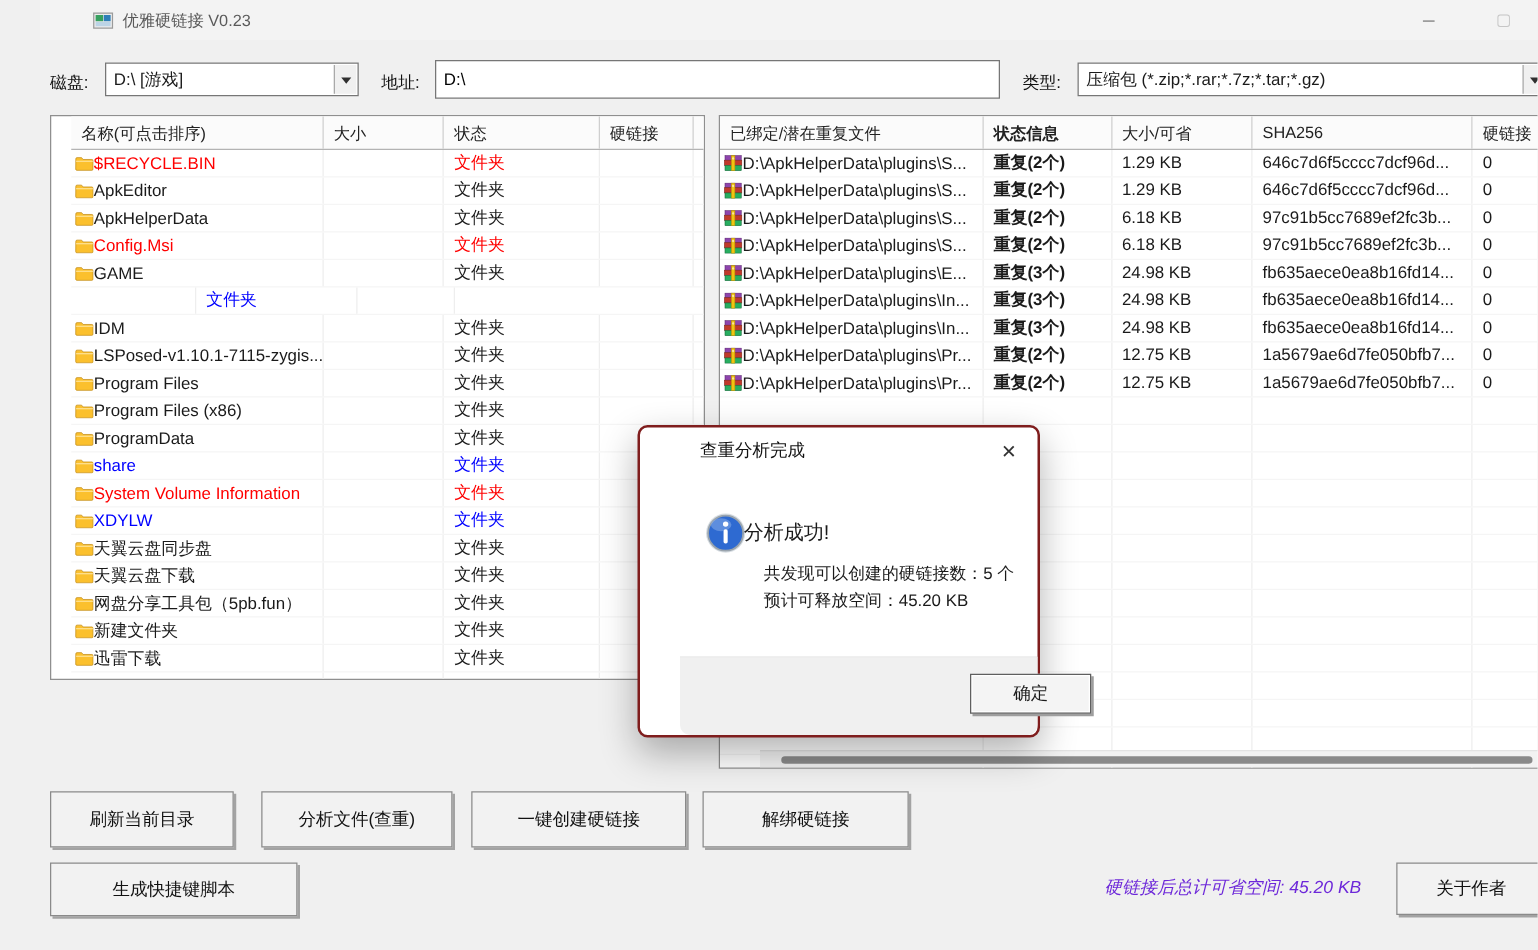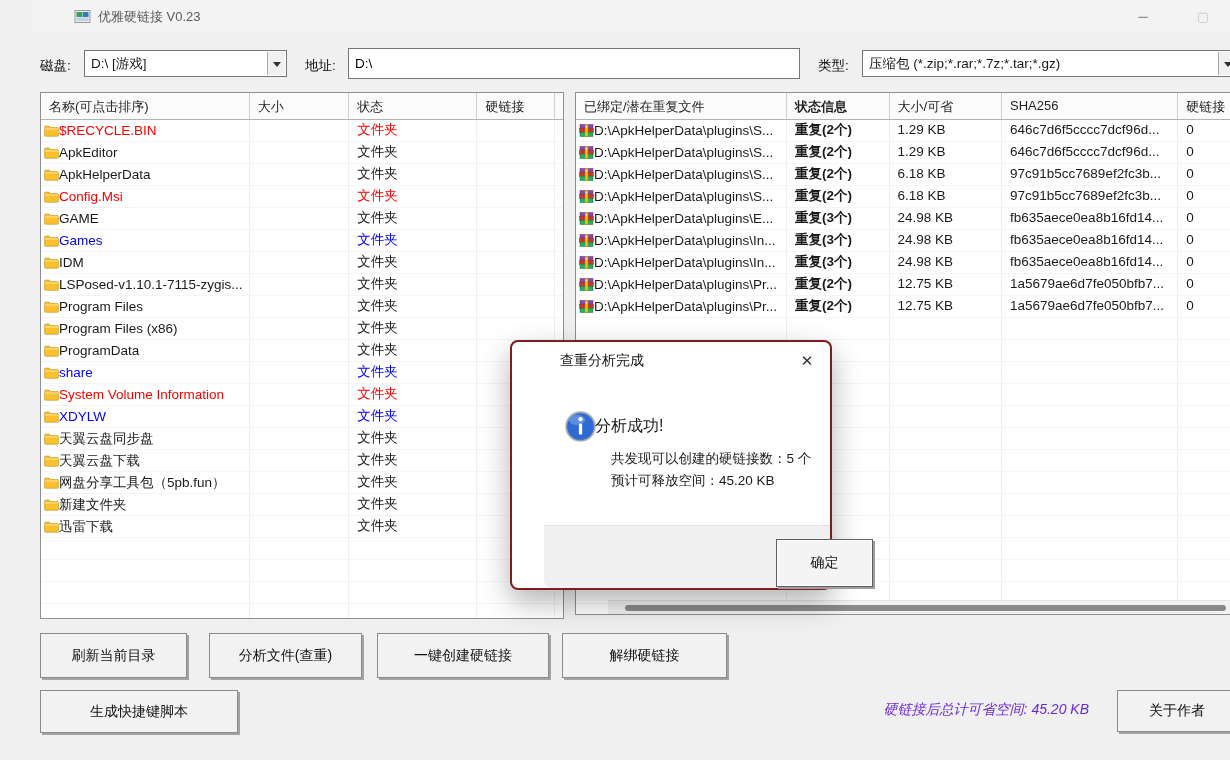--- a/index.html
+++ b/index.html
@@ -58,21 +58,21 @@
   .dialog{left:478px;top:340px;width:322px;height:250px;background:#fff;border:2px solid #7f1d1d;
           border-radius:8px;box-shadow:0 12px 30px rgba(0,0,0,.30);z-index:50;}
   .dlg-title{left:16px;top:10px;font-size:14px;color:#111;}
   .dlg-close{right:10px;top:6px;width:26px;height:26px;display:flex;align-items:center;
              justify-content:center;font-size:15px;color:#333;}
   .dlg-msg{left:51px;top:74px;font-size:16px;}
   .dlg-line1{left:67px;top:108px;font-size:13.5px;}
   .dlg-line2{left:67px;top:130px;font-size:13.5px;}
   .dlg-footer{left:0;right:0;bottom:0;height:63px;background:#f0f0f0;
               border-top:1px solid #e2e2e2;border-radius:0 0 8px 8px;}
-  .dlg-ok{left:200px;top:13px;width:97px;height:48px;background:#f4f4f4;border:1px solid #5f5f5f;
+  .dlg-ok{left:200px;top:13px;width:97px;height:32px;background:#f4f4f4;border:1px solid #5f5f5f;
           box-shadow:2px 2px 0 #9e9e9e, inset 0 0 0 1px #ffffff;display:flex;align-items:center;
           justify-content:center;font-size:14px;}
 
   
   .edge-strip{left:1222px;top:0;width:8px;height:622px;background:#dcdcdc;z-index:5;}
   .edge-teal{left:0;top:0;width:8px;height:112px;background:var(--teal,#49c4d3);}
   .edge-mark{left:1px;top:152px;width:6px;height:16px;background:#6a6a6a;}
 </style>
 </head>
 <body style="--red: #ff0000; --blue: #0000ff; --teal: #49c4d3;">
@@ -104,21 +104,21 @@
 <input class="abs txtinput" style="left: 316px; top: 48px; width: 452px; height: 31px;" value="D:\">
 
 <span class="abs lbl" style="left:786px;top:57px;">类型:</span>
 <div class="abs combo" style="left:830px;top:50px;width:376px;height:27px;">
   <span class="txt">压缩包 (*.zip;*.rar;*.7z;*.tar;*.gz)</span>
   <span class="arrow">
       <span class="tri"></span>
     </span>
 </div>
 
-<div class="abs panel" style="left:8px;top:92px;width:524px;height:527px;">
+<div class="abs panel" style="left:8px;top:92px;width:524px;height:452px;padding-left:16px;">
   <div class="thead">
     <div class="th lc0">名称(可点击排序)</div>
     <div class="th lc1">大小</div>
     <div class="th lc2">状态</div>
     <div class="th lc3">硬链接</div>
     <div class="th lc4"></div>
   </div>
   <div id="left-rows">
       <div class="trow">
         <div class="cell lc0 red iconcell">
@@ -189,29 +189,20 @@
             </svg>
           </span>
           <span>GAME</span>
         </div>
         <div class="cell lc1"></div>
         <div class="cell lc2">文件夹</div>
         <div class="cell lc3"></div>
         <div class="cell lc4"></div>
       </div>
       <div class="trow">
-        <div class="cell lc0 blue iconcell">
-          <span class="ic">
-            <svg width="15" height="12" viewBox="0 0 16 13">
-              <path d="M.6 2.2C.6 1.6 1 1.2 1.6 1.2h4l1.3 1.6h7.6c.6 0 1 .4 1 1v7.4c0 .6-.4 1-1 1h-13c-.6 0-1-.4-1-1z" fill="#fbc02d" stroke="#c79322" stroke-width=".7"></path>
-              <path d="M.8 4.3h14.6" stroke="#ffe9a8" stroke-width="1"></path>
-            </svg>
-          </span>
-          <span>Games</span>
-        </div>
         <div class="cell lc1"></div>
         <div class="cell lc2 blue">文件夹</div>
         <div class="cell lc3"></div>
         <div class="cell lc4"></div>
       </div>
       <div class="trow">
         <div class="cell lc0 iconcell">
           <span class="ic">
             <svg width="15" height="12" viewBox="0 0 16 13">
               <path d="M.6 2.2C.6 1.6 1 1.2 1.6 1.2h4l1.3 1.6h7.6c.6 0 1 .4 1 1v7.4c0 .6-.4 1-1 1h-13c-.6 0-1-.4-1-1z" fill="#fbc02d" stroke="#c79322" stroke-width=".7"></path>

